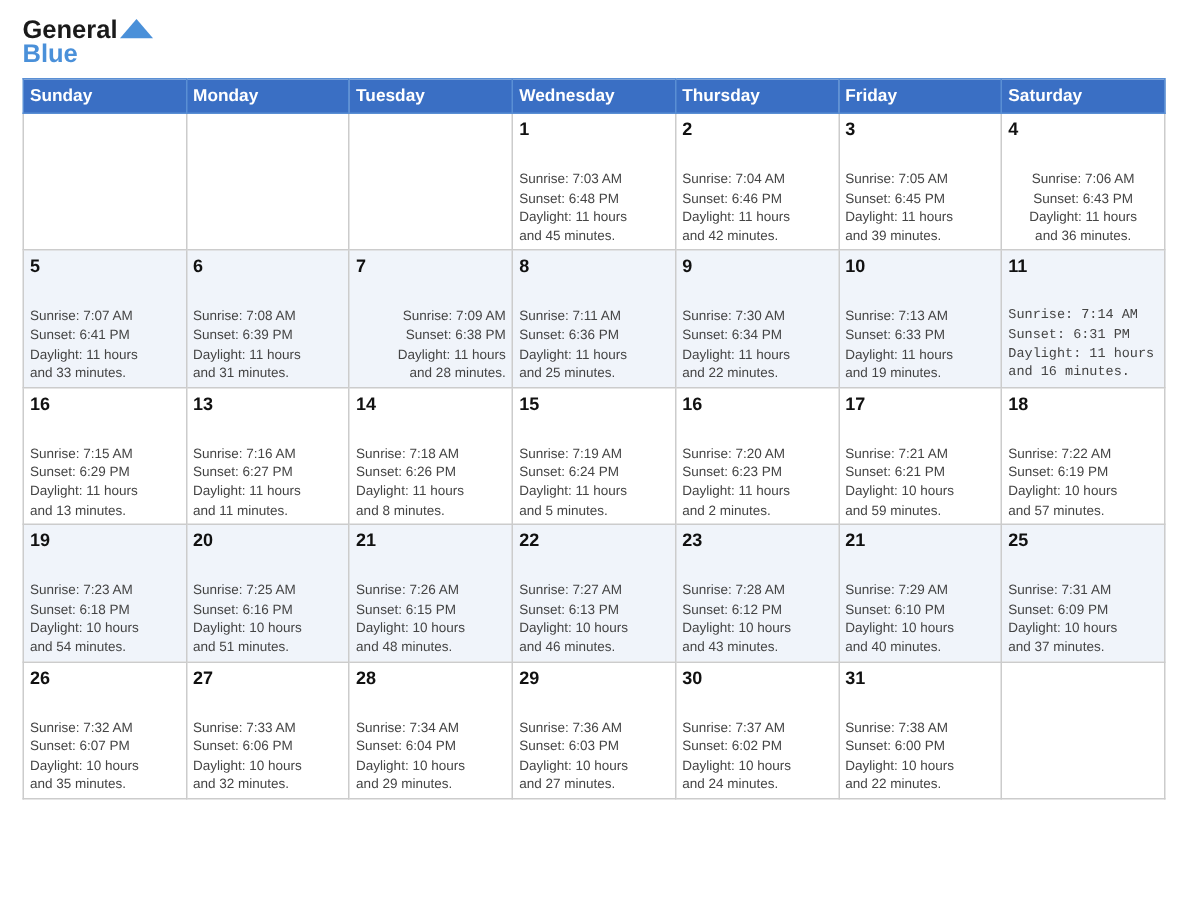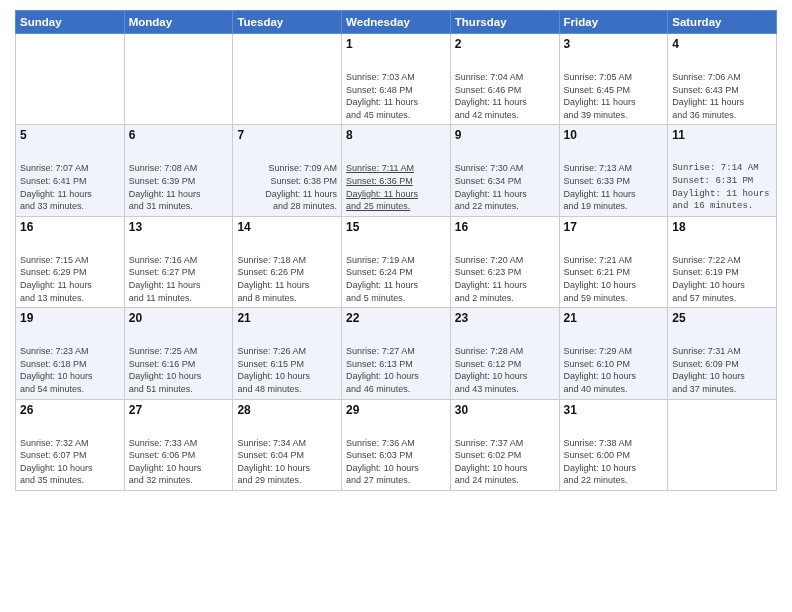--- a/index.html
+++ b/index.html
@@ -89,20 +89,35 @@
       background: #f0f4fa;
     }
     .row-white td {
       background: #ffffff;
     }
   </style>
 </head>
 <body>
 
 <div class="page">
+  <div class="header">
+    <div class="logo">
+      <div style="display:flex;align-items:center;">
+        <span style="font-size:17px;font-weight:bold;color:#1a1a1a;">General</span>
+        <svg class="logo-arrow" viewBox="0 0 24 14" style="width:22px;height:14px;margin-left:2px;">
+          <polygon points="0,14 12,0 24,14" fill="#4a90d9"></polygon>
+        </svg>
+      </div>
+      <span style="font-size:17px;font-weight:bold;color:#4a90d9;margin-top:-4px;display:block;">Blue</span>
+    </div>
+    <div class="title-block">
+      <div class="month-title"></div>
+      <div class="location"></div>
+    </div>
+  </div>
 
   <table class="calendar">
     <thead>
       <tr>
 
       <th>Sunday</th>
           <th>Monday</th>
           <th>Tuesday</th>
           <th>Wednesday</th>
           <th>Thursday</th>
@@ -131,21 +146,21 @@
           </td>
           <td>
             <span class="day-num">3</span>
             <div class="day-info" style="white-space: pre-line;">Sunrise: 7:05 AM
 Sunset: 6:45 PM
 Daylight: 11 hours
 and 39 minutes.</div>
           </td>
           <td>
             <span class="day-num">4</span>
-            <div class="day-info" style="white-space: pre-line;">Sunrise: 7:06 AM
+            <div class="day-info" style="white-space: pre-line; text-align: center;">Sunrise: 7:06 AM
 Sunset: 6:43 PM
 Daylight: 11 hours
 and 36 minutes.</div>
           </td>
         </tr>
         <tr class="row-shaded">
           <td>
             <span class="day-num">5</span>
             <div class="day-info" style="white-space: pre-line;">Sunrise: 7:07 AM
 Sunset: 6:41 PM
@@ -161,21 +176,21 @@
           </td>
           <td>
             <span class="day-num">7</span>
             <div class="day-info" style="white-space: pre-line; text-align: right;">Sunrise: 7:09 AM
 Sunset: 6:38 PM
 Daylight: 11 hours
 and 28 minutes.</div>
           </td>
           <td>
             <span class="day-num">8</span>
-            <div class="day-info" style="white-space: pre-line; text-decoration: underline;">Sunrise: 7:11 AM
+            <div class="day-info" style="white-space: pre-line;">Sunrise: 7:11 AM
 Sunset: 6:36 PM
 Daylight: 11 hours
 and 25 minutes.</div>
           </td>
           <td>
             <span class="day-num">9</span>
             <div class="day-info" style="white-space: pre-line;">Sunrise: 7:30 AM
 Sunset: 6:34 PM
 Daylight: 11 hours
 and 22 minutes.</div>

